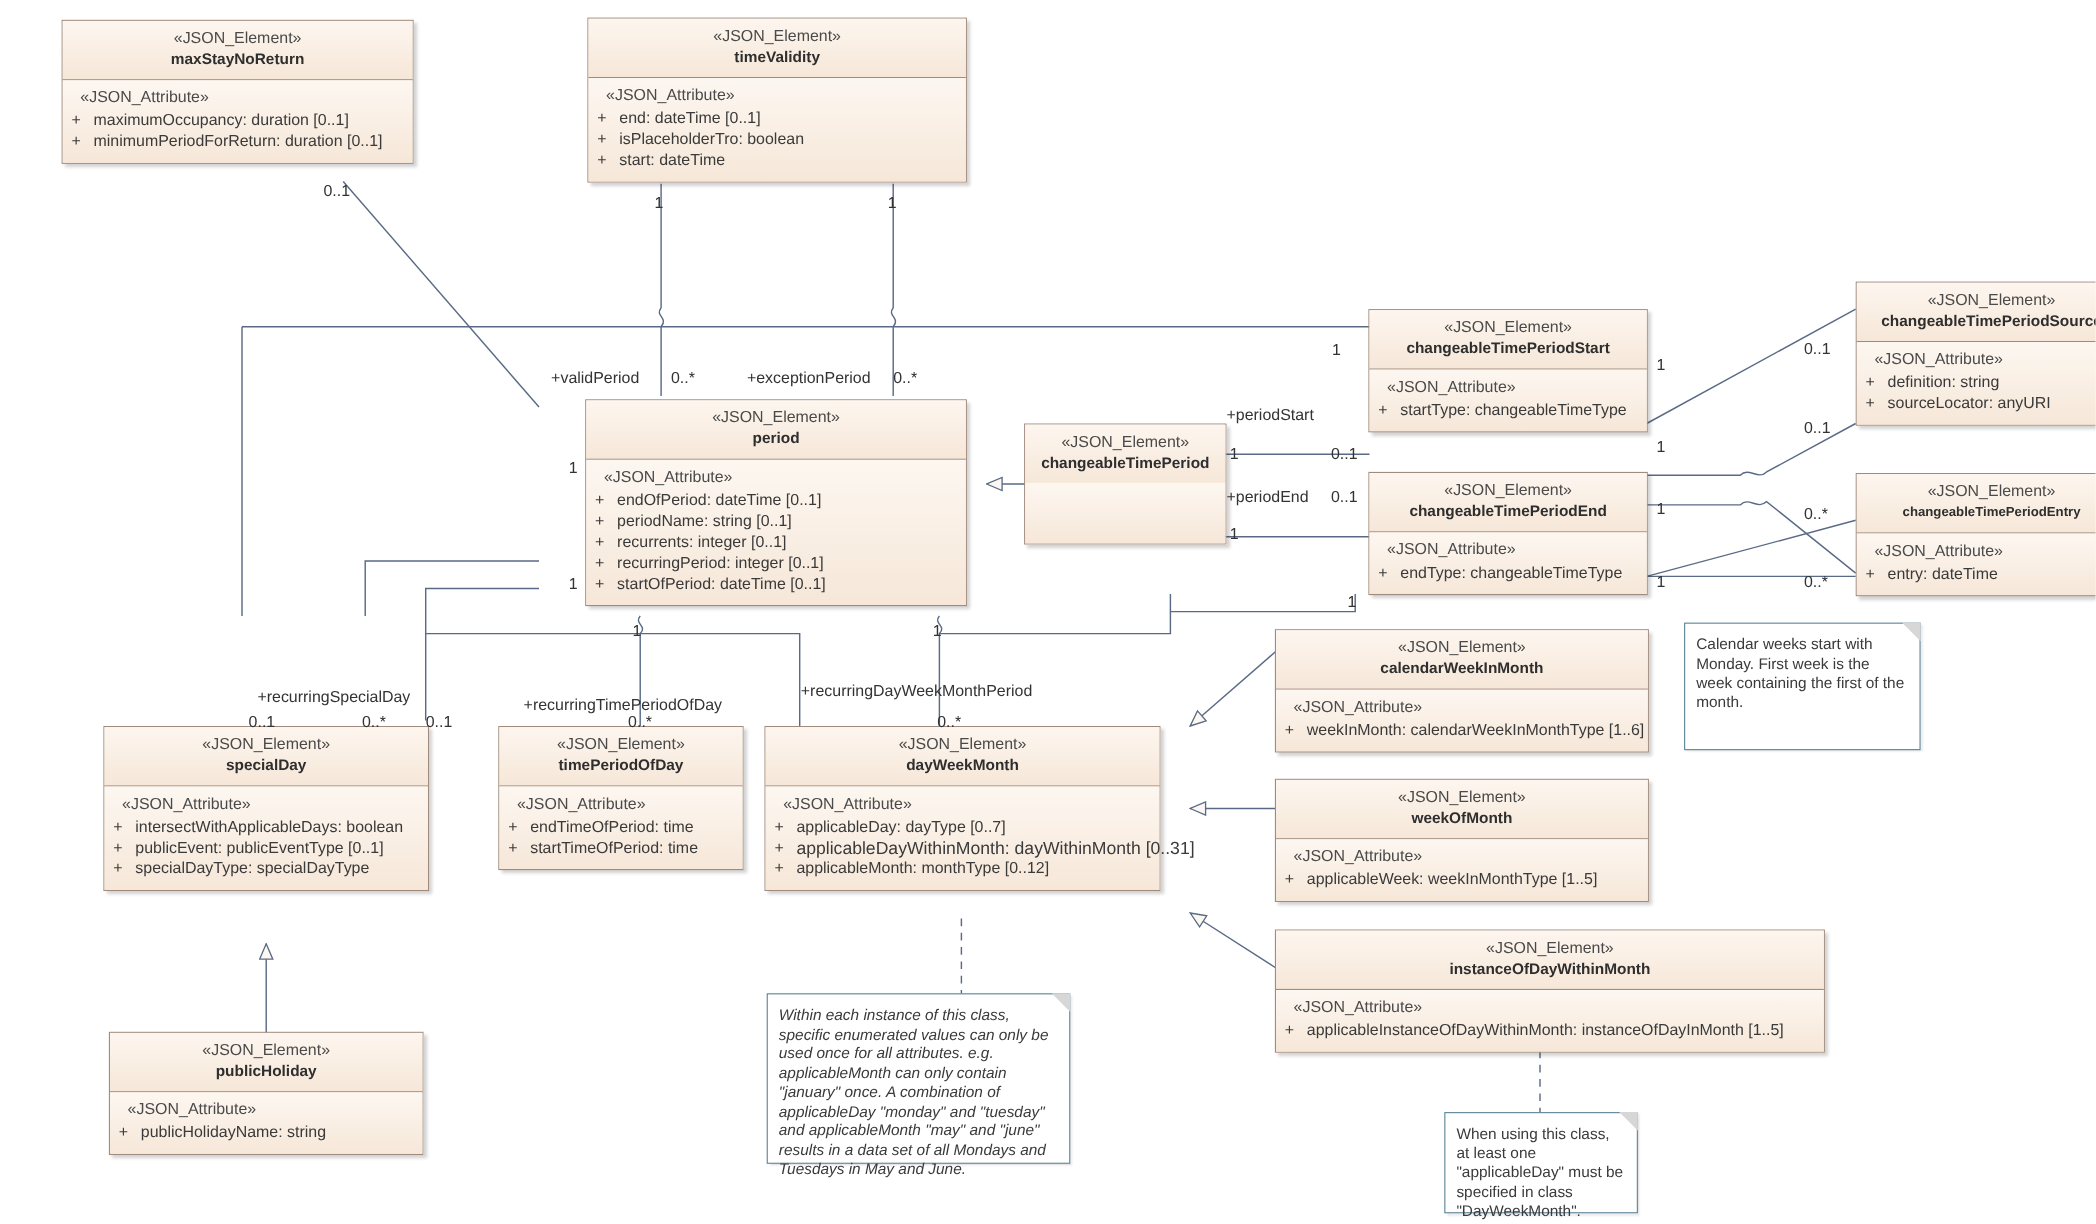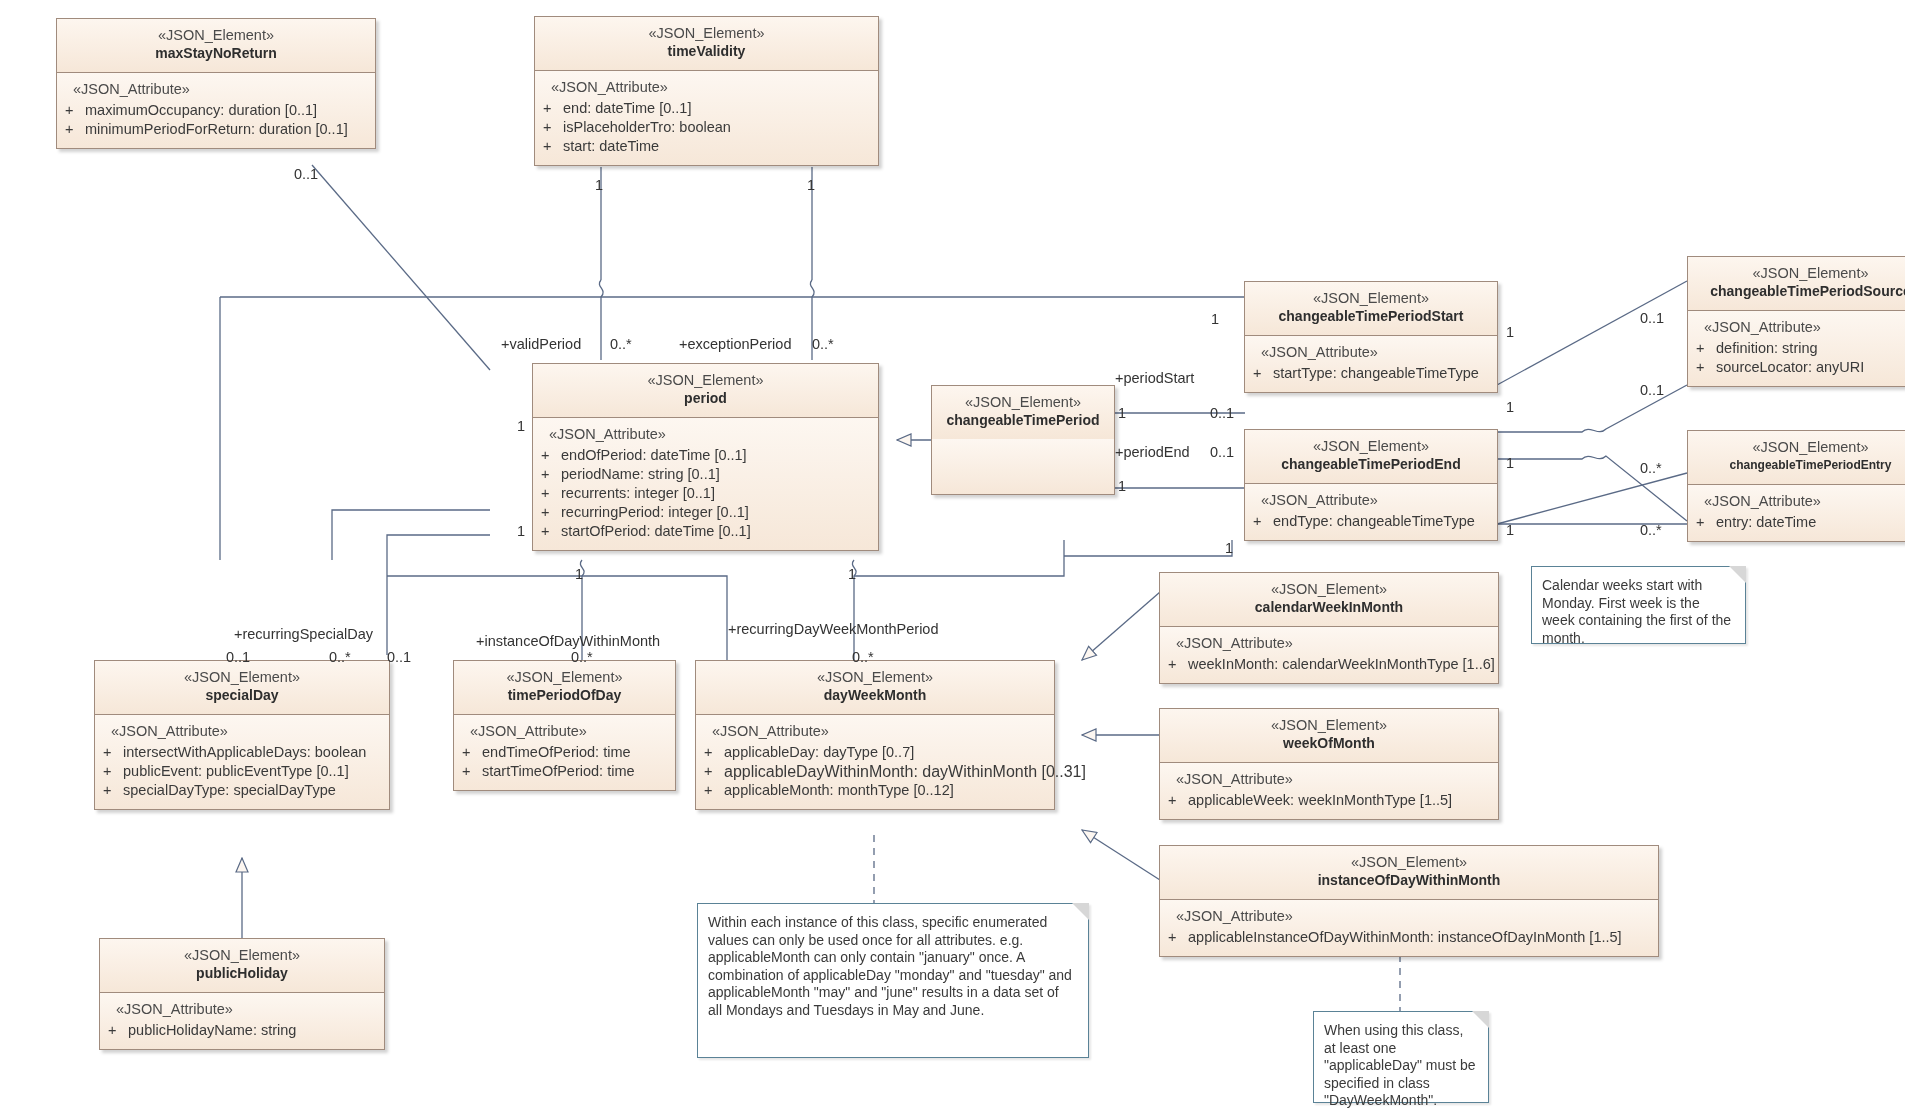--- a/index.html
+++ b/index.html
@@ -411,27 +411,27 @@
     </div>
     <div class="uml-body">
       <div class="uml-stereo">«JSON_Attribute»</div>
       <div class="attr">
         <span class="vis">+</span>
         <span>applicableInstanceOfDayWithinMonth: instanceOfDayInMonth [1..5]</span>
       </div>
     </div>
   </div>
 
-  <div class="note" style="left:1489px; top:566px; width:215px; height:78px;">
+  <div class="note" style="left:1489px; top:566px; width:215px; height:116px;">
     <div class="fold"></div>
     <span>Calendar weeks start with Monday. First week is the week containing the first of the month.</span>
   </div>
 
 
-  <div class="note" style="left:655px; top:903px; width:392px; height:155px;">
+  <div class="note" style="left:655px; top:903px; width:276px; height:155px;font-style:italic;">
     <div class="fold"></div>
     <span>Within each instance of this class, specific enumerated values can only be used once for all attributes. e.g. applicableMonth can only contain "january" once. A combination of applicableDay "monday" and "tuesday" and applicableMonth "may" and "june" results in a data set of all Mondays and Tuesdays in May and June.</span>
   </div>
 
   <div class="note" style="left:1271px; top:1011px; width:176px; height:92px;">
     <div class="fold"></div>
     <span>When using this class, at least one "applicableDay" must be specified in class "DayWeekMonth".</span>
   </div>
 
   <div class="label" style="left:252px; top:166px;">0..1</div>
@@ -468,19 +468,19 @@
   <div class="label" style="left:1598px; top:460px;">0..*</div>
   <div class="label" style="left:1598px; top:522px;">0..*</div>
 
   <div class="label" style="left:1183px; top:540px;">1</div>
 
   <div class="label" style="left:192px; top:626px;">+recurringSpecialDay</div>
   <div class="label" style="left:287px; top:649px;">0..*</div>
   <div class="label" style="left:184px; top:649px;">0..1</div>
   <div class="label" style="left:345px; top:649px;">0..1</div>
 
-  <div class="label" style="left:434px; top:633px;">+instanceOfDayWithinMonth</div>
+  <div class="label" style="left:434px; top:633px;">+recurringTimePeriodOfDay</div>
   <div class="label" style="left:529px; top:649px;">0..*</div>
 
   <div class="label" style="left:686px; top:621px;">+recurringDayWeekMonthPeriod</div>
   <div class="label" style="left:810px; top:649px;">0..*</div>
 
 </div>
 
 </body></html>

